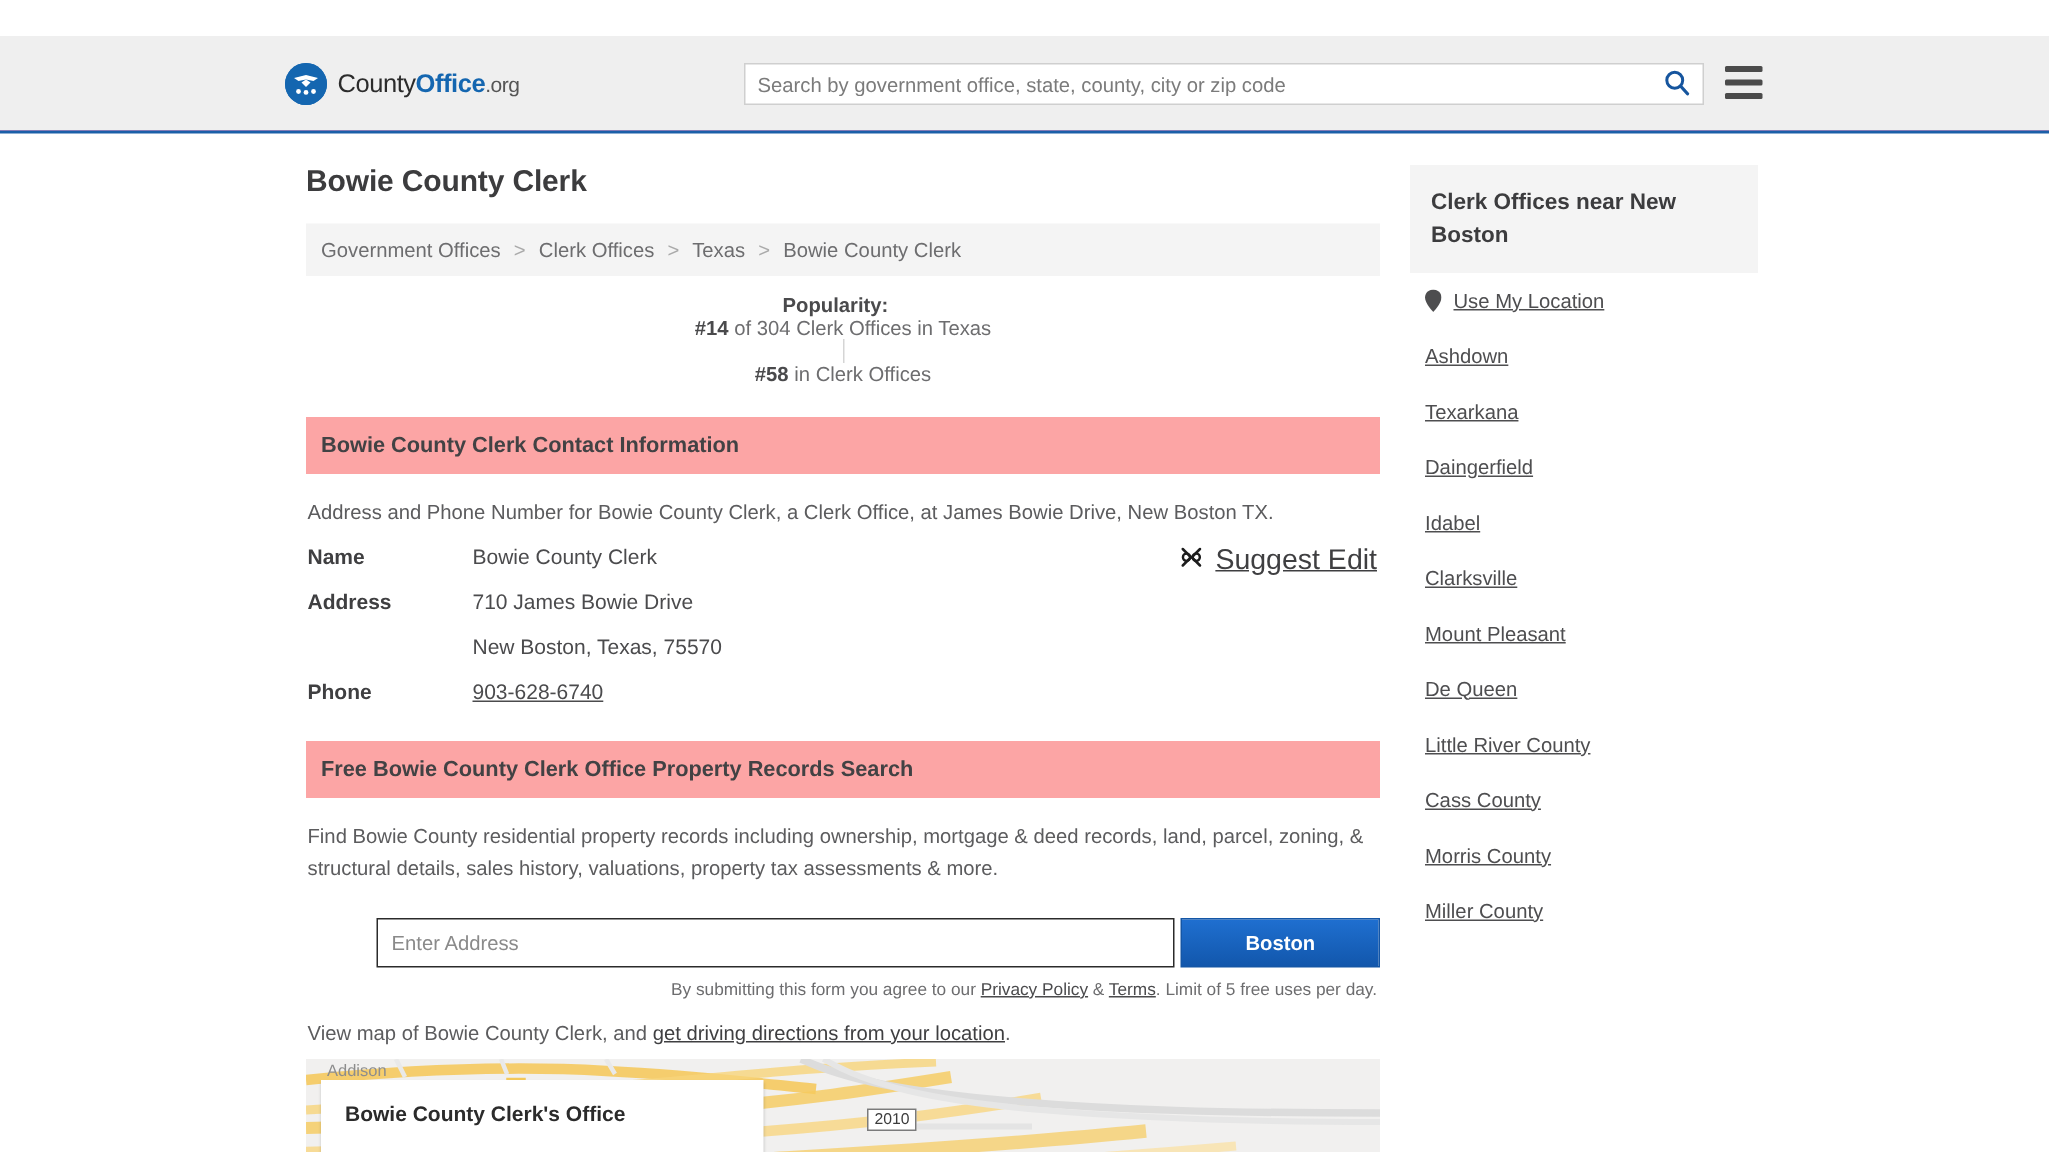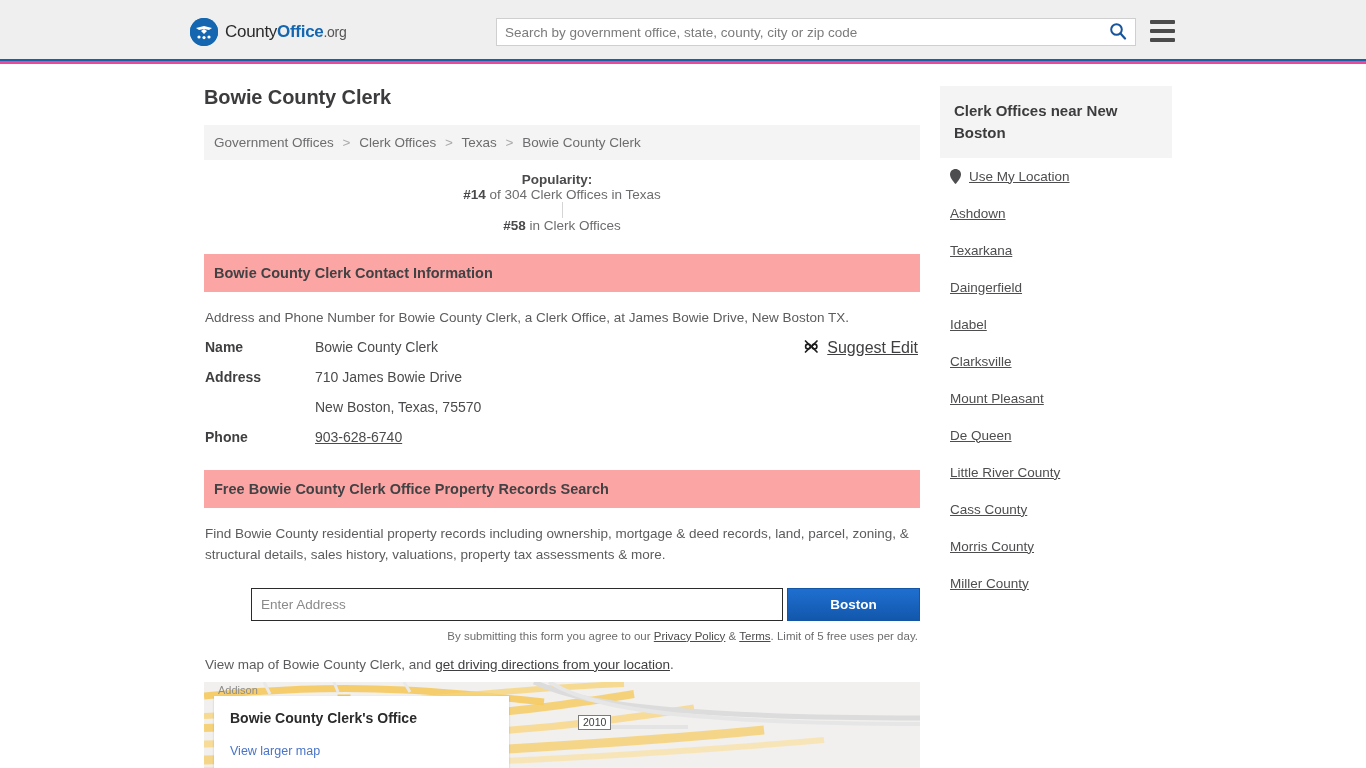--- a/index.html
+++ b/index.html
@@ -11,21 +11,22 @@
     font-family: "Liberation Sans", sans-serif;
     color: #444446;
   }
 
   
   .site-header {
     position: relative;
     width: 1366px;
     height: 64px;
     background: #efefef;
-    border-bottom: 5px solid #ec4899;
+    border-bottom: 1px solid #ec4899;
+    margin-top: 24px;
   }
   .site-header:after {
     content: "";
     position: absolute;
     left: 0; right: 0; bottom: -2px;
     height: 2px;
     background: #1b5fa8;
   }
   .logo-wrap {
     position: absolute;
@@ -194,21 +195,21 @@
   }
   .contact-row .val a {
     color: #4b4b4d;
     text-decoration: underline;
   }
   .suggest-edit {
     position: absolute;
     right: 2px; top: 0px;
     display: flex;
     align-items: center;
-    font-size: 16px;
+    font-size: 19px;
     color: #3f3f41;
     cursor: pointer;
   }
   .suggest-edit .se-label { text-decoration: underline; margin-left: 8px; }
 
   
   .prop-form {
     display: flex;
     margin-top: 16px;
     padding-left: 47px;

